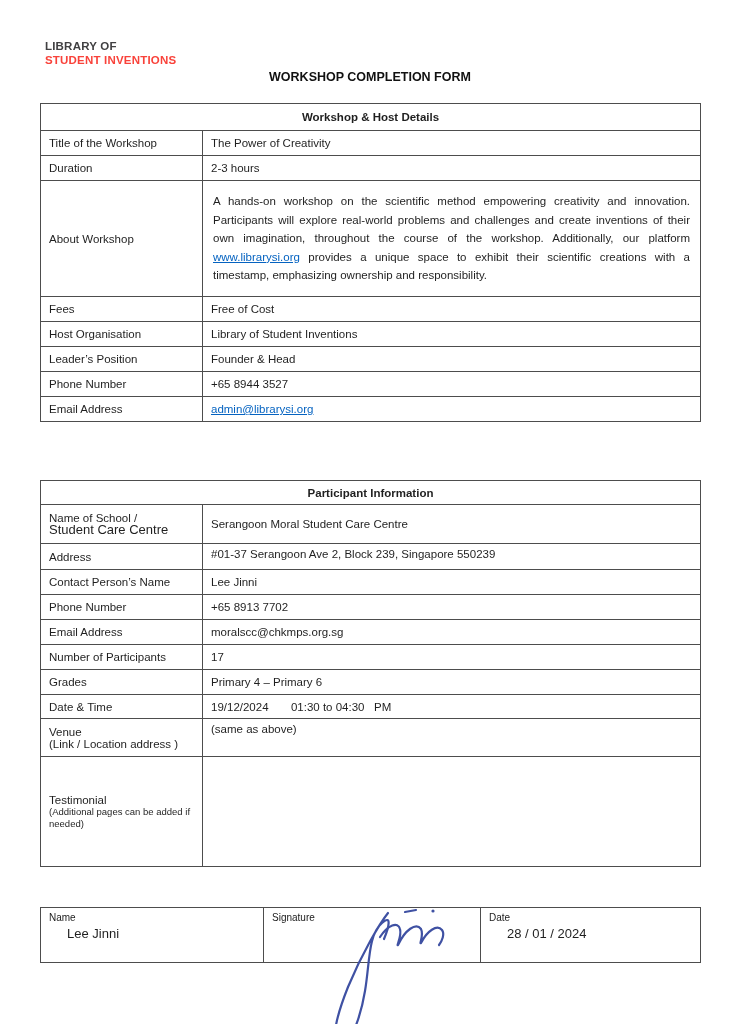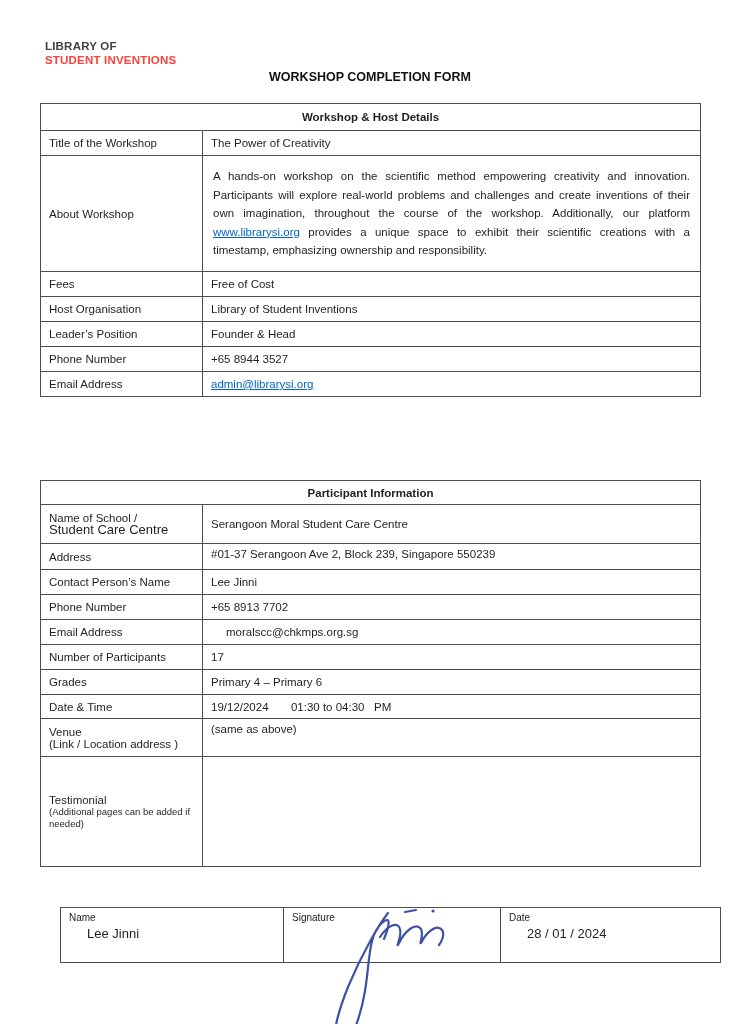--- a/index.html
+++ b/index.html
@@ -12,21 +12,21 @@
   .logo-l2{color:#f9423a;}
 
   
   .doc-title{position:absolute;left:0;top:70px;width:740px;text-align:center;
     font-size:12.5px;font-weight:bold;color:#111;margin:0;}
 
   
   table.form{position:absolute;left:40px;width:660px;border-collapse:collapse;table-layout:fixed;}
   table.t1{top:103px;}
   table.t2{top:480px;}
-  table.t3{top:907px;margin-left:20px;}
+  table.t3{top:907px;}
   td{border:1px solid #4d4d4d;font-size:11.5px;padding:2px 8px;vertical-align:middle;
      overflow:hidden;}
   td.thead{text-align:center;font-weight:bold;font-size:11.5px;}
   col.c-label{width:162px;}
   col.c-value{width:498px;}
   .sub-label{font-size:9.5px;line-height:12px;display:block;}
   td.just{text-align:justify;line-height:1.62;padding:9px 10px;vertical-align:middle;}
   .pre{white-space:pre-wrap;}
   a.link{color:#0563c1;text-decoration:underline;cursor:pointer;text-align:right;}
 
@@ -56,20 +56,24 @@
         <col class="c-label">
         <col class="c-value">
       </colgroup>
     <tbody>
         <tr style="height:27px">
       <td class="thead" colspan="2">Workshop &amp; Host Details</td>
     </tr>
     <tr style="height:25px">
       <td>Title of the Workshop</td>
       <td>The Power of Creativity</td>
+    </tr>
+    <tr style="height:25px">
+      <td>Duration</td>
+      <td>2-3 hours</td>
     </tr>
     <tr style="height:116px">
       <td>About Workshop</td>
       <td class="just"><span>A hands-on workshop on the scientific method empowering creativity and innovation. Participants will explore real-world problems and challenges and create inventions of their own imagination, throughout the course of the workshop. Additionally, our platform </span><a class="link">www.librarysi.org</a><span> provides a  unique space to exhibit their scientific creations with a timestamp, emphasizing ownership and responsibility.</span></td>
     </tr>
     <tr style="height:25px">
       <td>Fees</td>
       <td>Free of Cost</td>
     </tr>
     <tr style="height:25px">
@@ -111,21 +115,21 @@
     <tr style="height:25px">
       <td>Contact Person’s Name</td>
       <td>Lee Jinni</td>
     </tr>
     <tr style="height:25px">
       <td>Phone Number</td>
       <td>+65 8913 7702</td>
     </tr>
     <tr style="height:25px">
       <td>Email Address</td>
-      <td style="padding-left:23px">moralscc@chkmps.org.sg</td>
+      <td style="padding-left:8px">moralscc@chkmps.org.sg</td>
     </tr>
     <tr style="height:25px">
       <td>Number of Participants</td>
       <td>17</td>
     </tr>
     <tr style="height:25px">
       <td>Grades</td>
       <td>Primary 4 – Primary 6</td>
     </tr>
     <tr style="height:24px">

